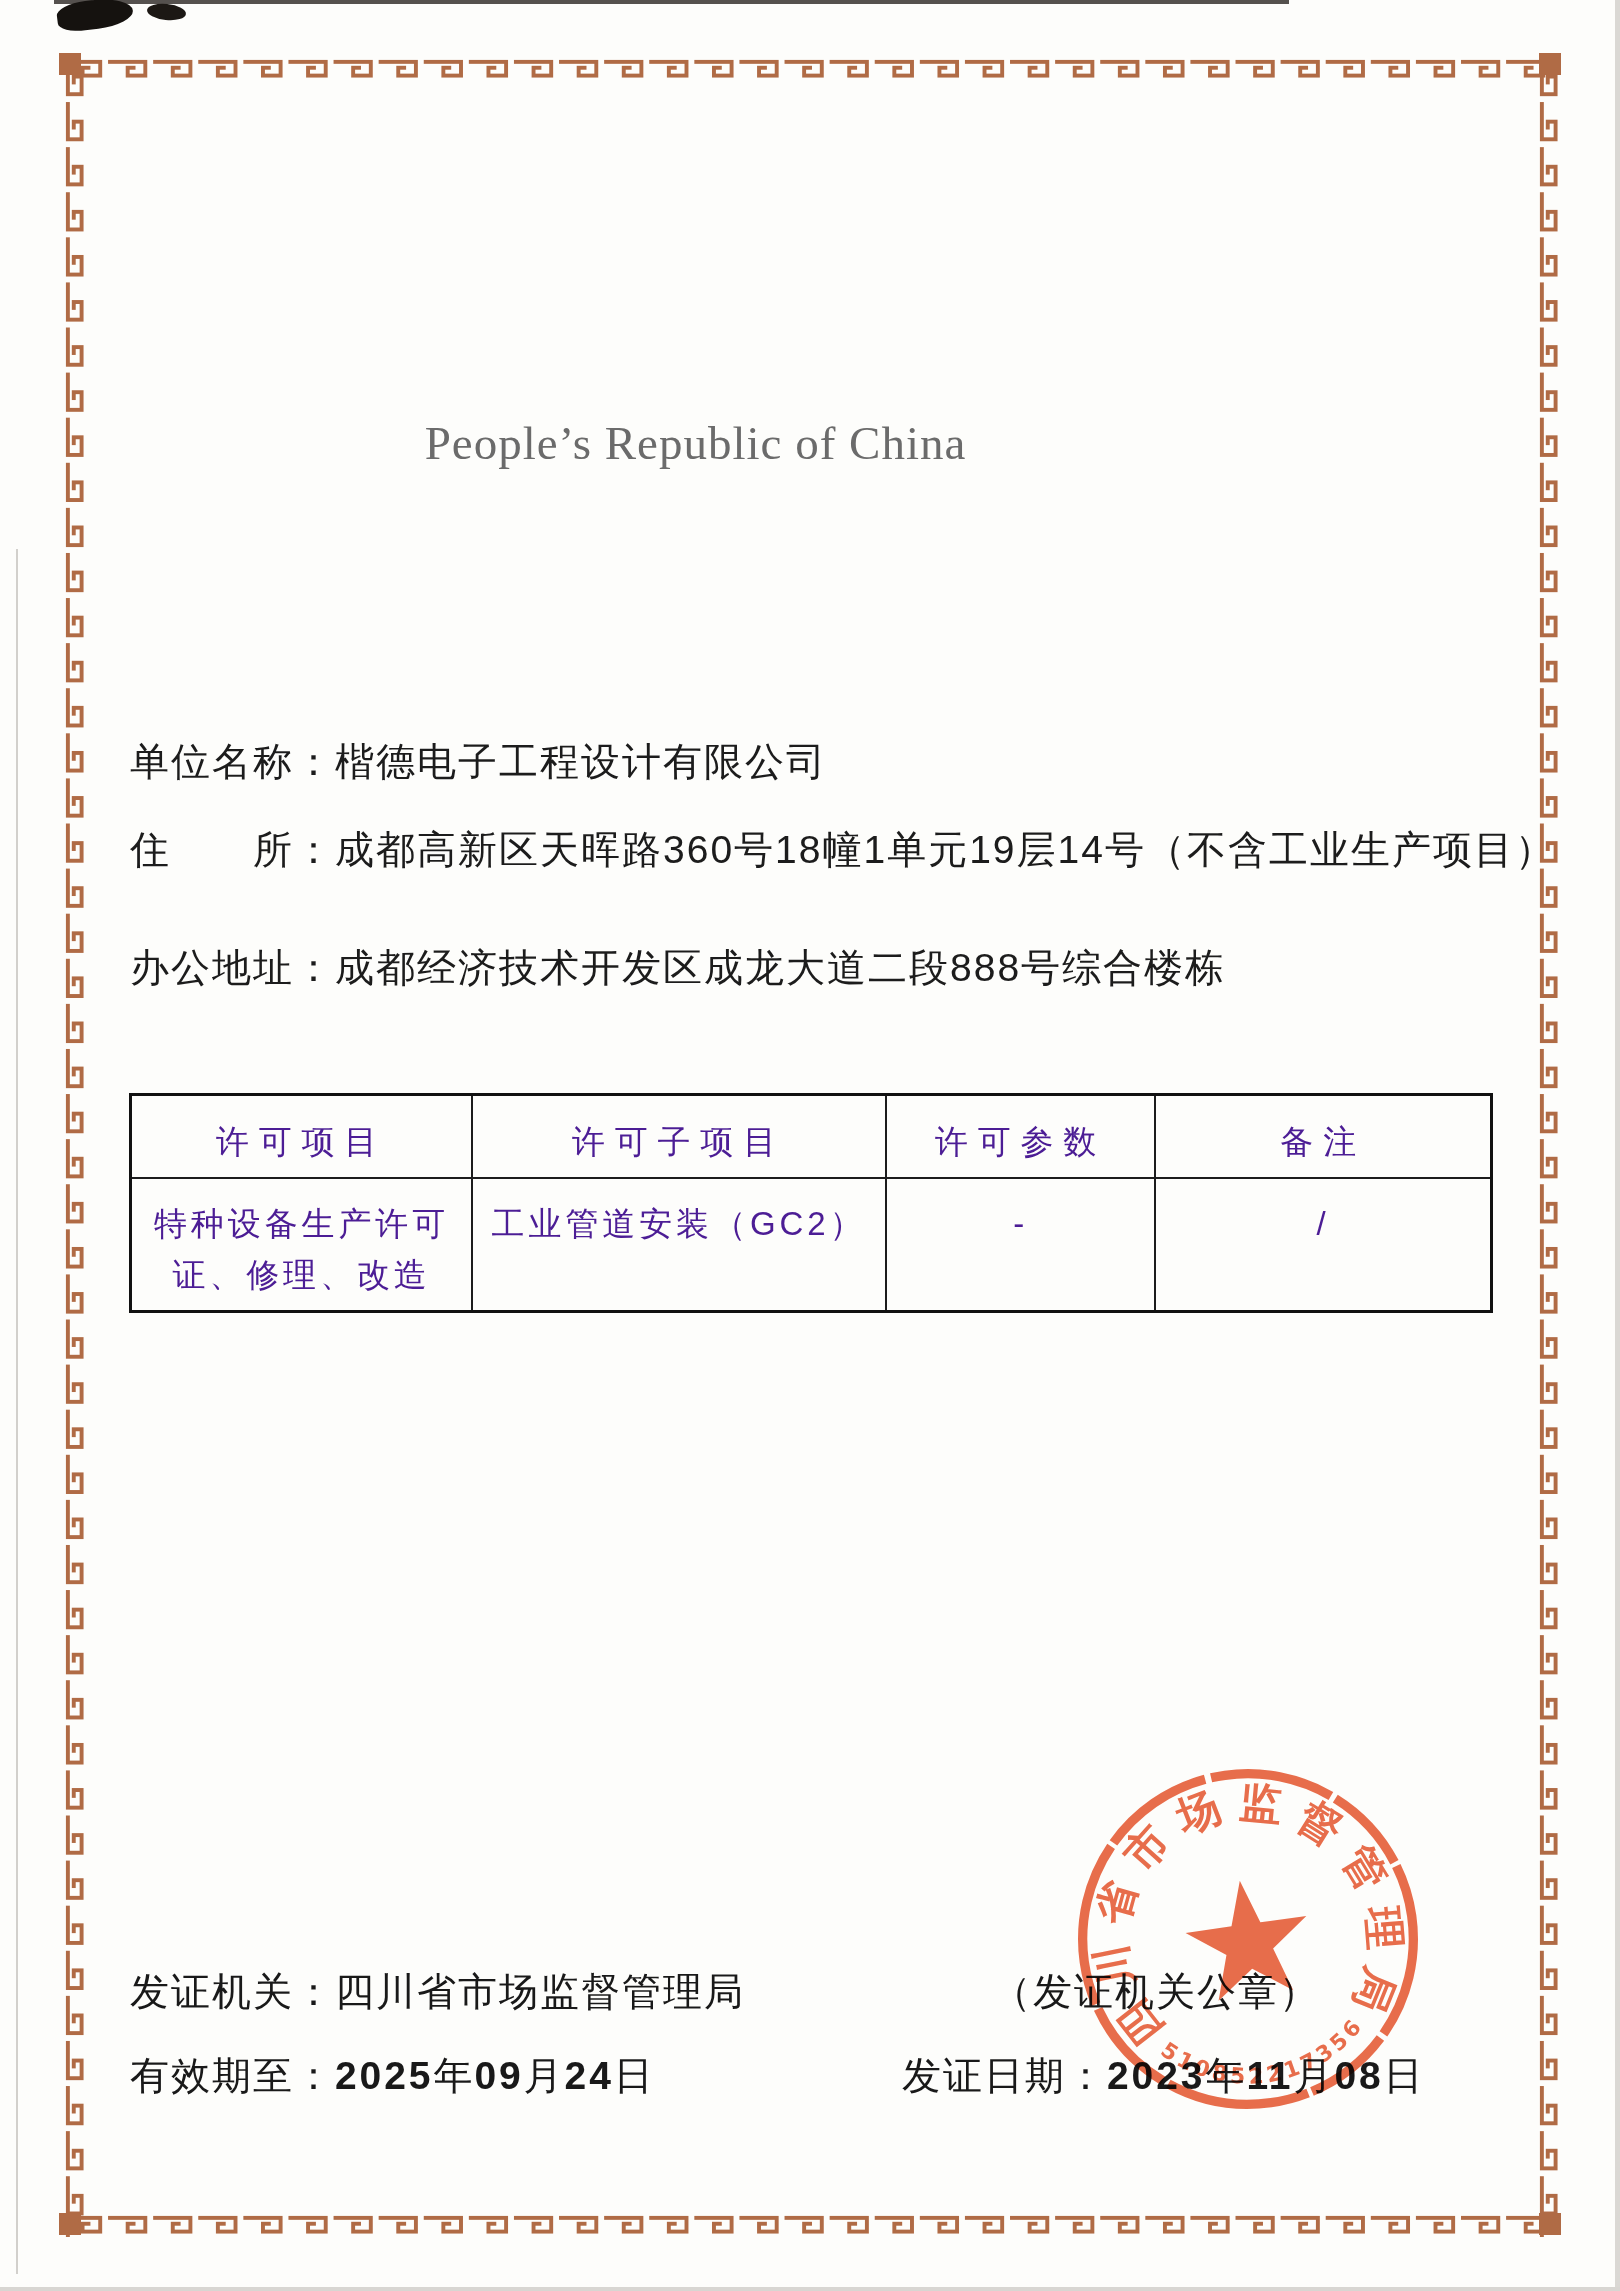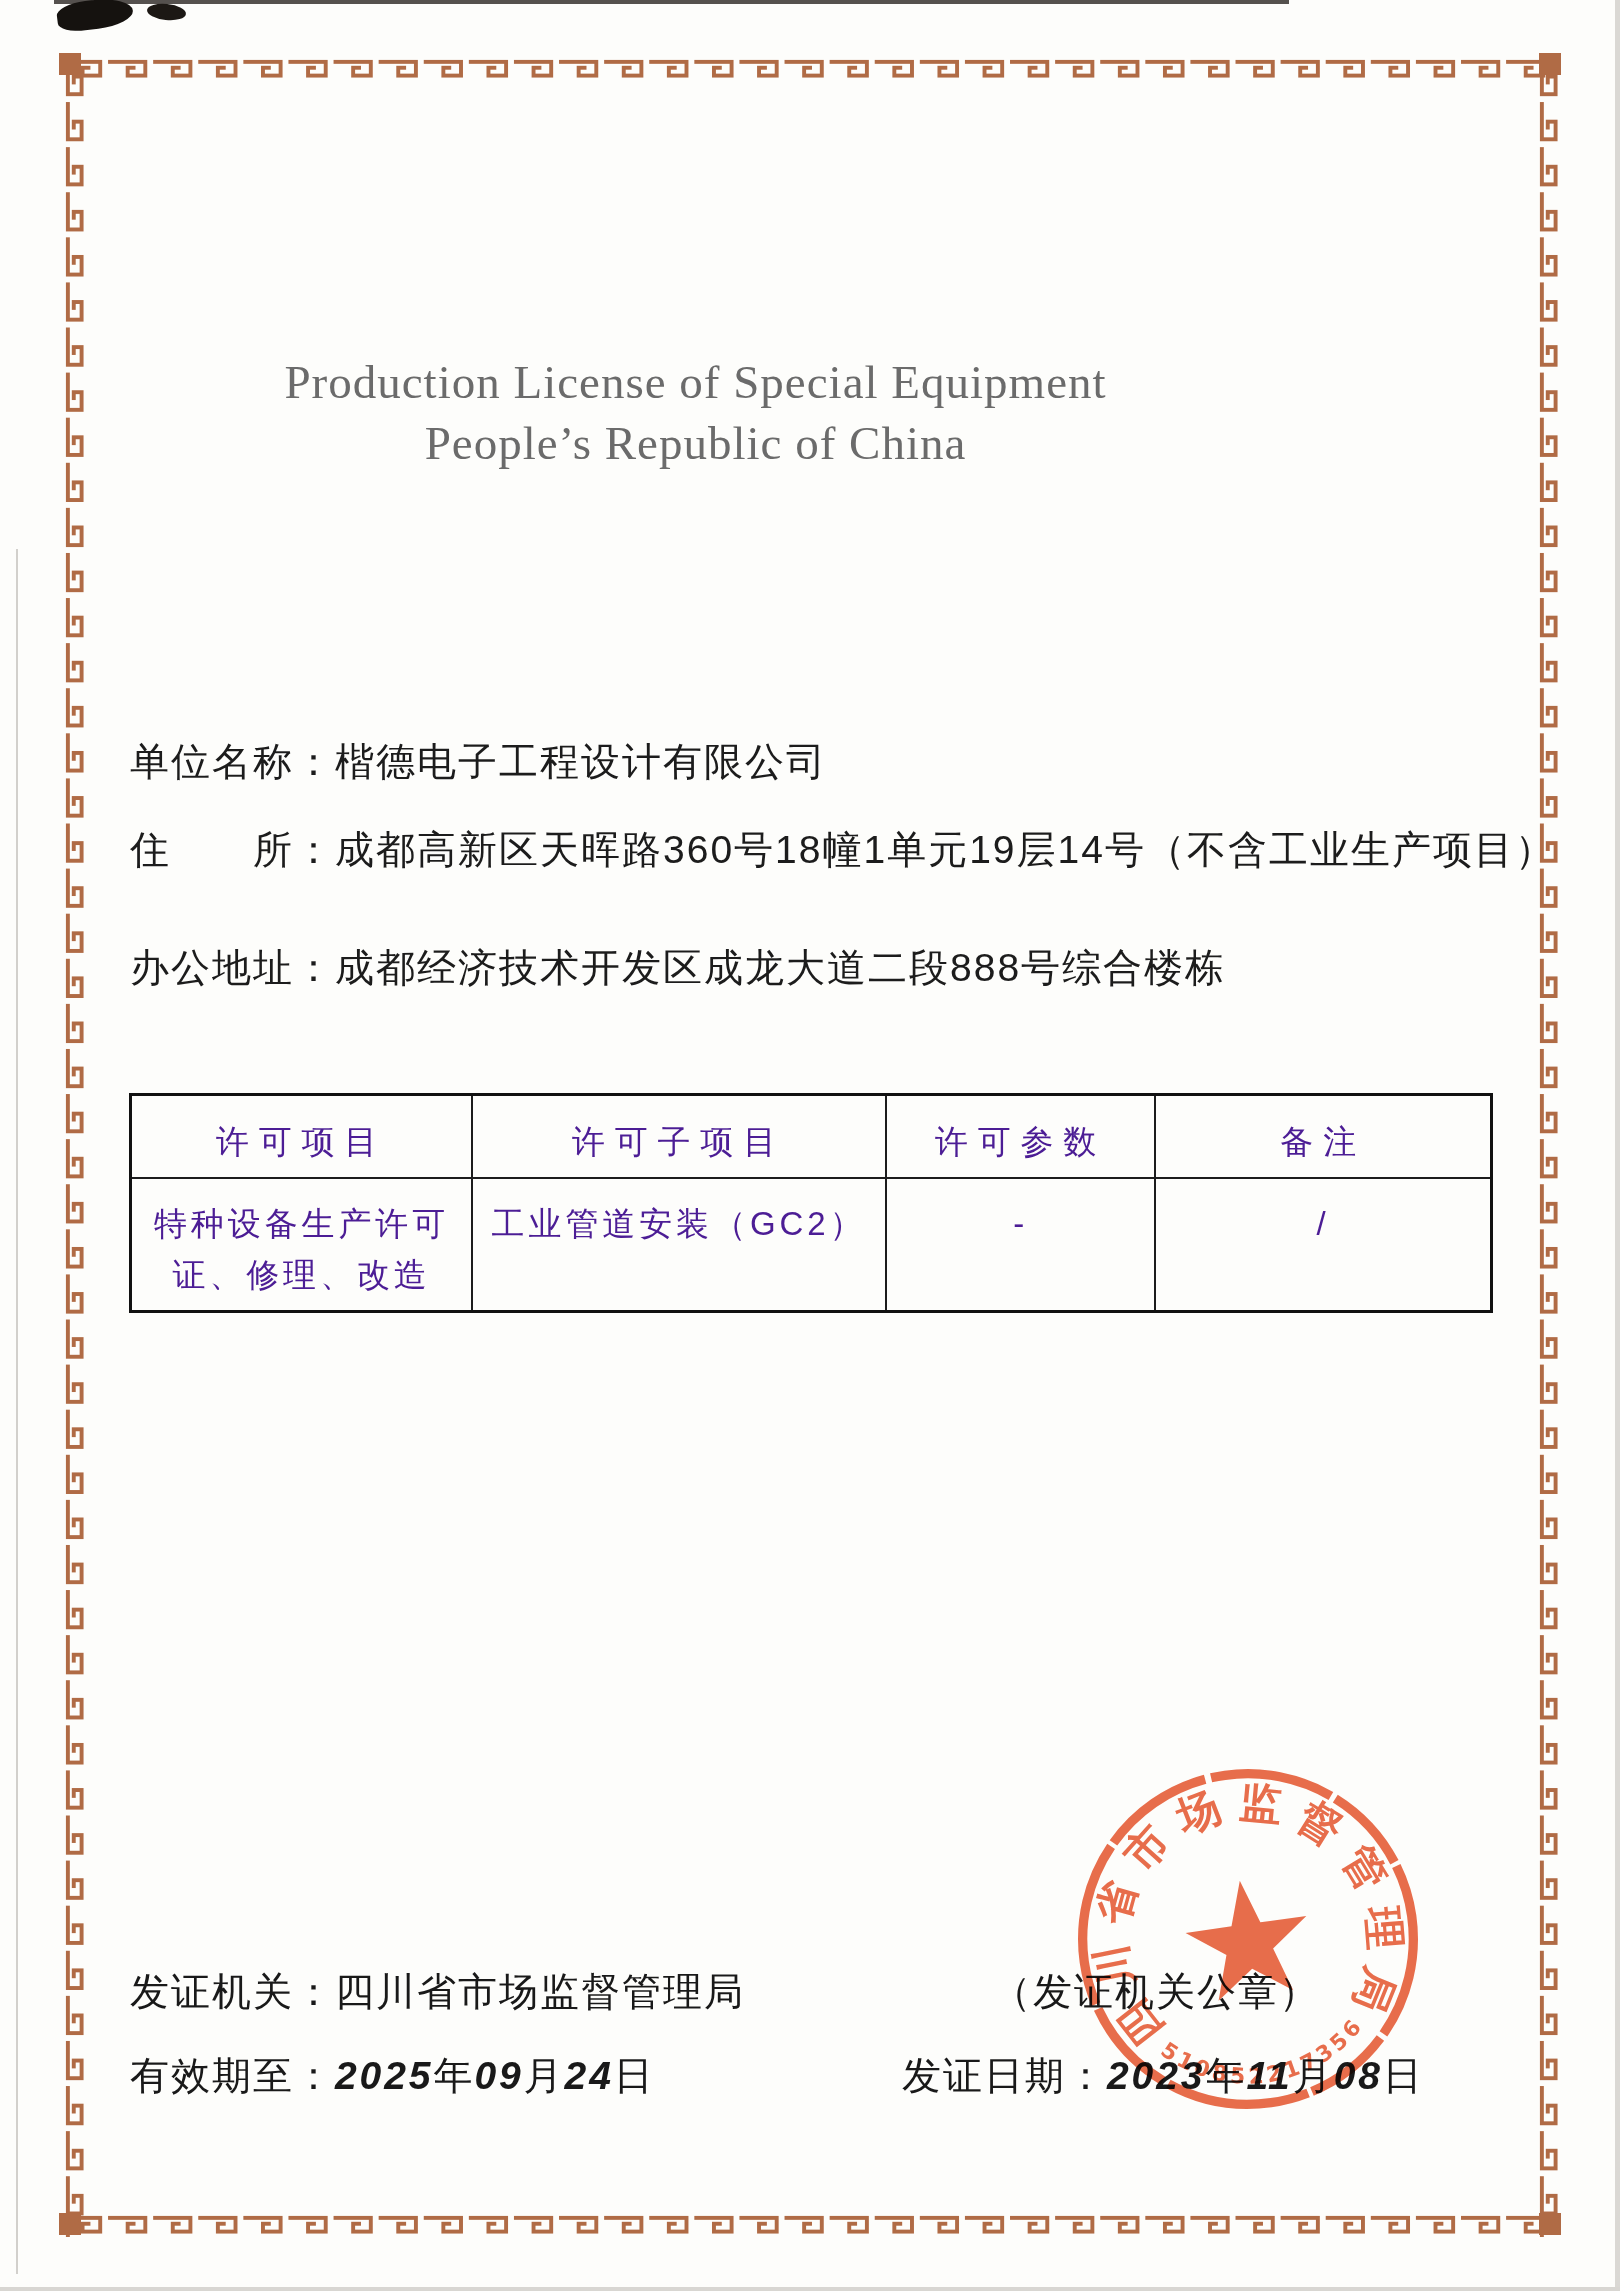--- a/index.html
+++ b/index.html
@@ -30,21 +30,21 @@
   
   .lic-table{position:absolute;left:129px;top:1093px;width:1364px;border-collapse:collapse;
     table-layout:fixed;background:transparent;}
   .lic-table th,.lic-table td{border:2px solid #1c1c1c;text-align:center;vertical-align:top;
     font-size:33px;color:#4c1d95;font-weight:normal;padding:19.6px 13.7px 9.8px 13.7px;letter-spacing:3.9px;line-height:1.55;}
   .lic-table{border:3.9px solid #111;}
   .lic-table thead th{height:49px;letter-spacing:9.8px;}
   .lic-table tbody td{height:94px;}
   
   .foot-line{font-size:39px;color:#191919;letter-spacing:2px;white-space:nowrap;}
-  .date-num{font-weight:bold;font-family:"Liberation Sans",sans-serif;letter-spacing:2.9px;font-style:italic;}
+  .date-num{font-weight:bold;font-family:"Liberation Sans",sans-serif;letter-spacing:2.9px;}
   
   .seal{position:absolute;left:1062px;top:1753px;width:372px;height:372px;
     mix-blend-mode:multiply;opacity:.92;}
 </style>
 </head>
 <body>
 
 <div class="page">
 
   <div class="art-topline"></div>
@@ -84,21 +84,20 @@
       <path d="M7,2 V40 H21 V22 H13 V30" fill="none" stroke="#b06b45" stroke-width="4"></path>
     </pattern>
       </defs>
     <rect width="26" height="2226" fill="url(#mv2)"></rect>
   </svg>
   <div class="b-corner" style="left:59px;top:53px;"></div>
   <div class="b-corner" style="left:1539px;top:53px;"></div>
   <div class="b-corner" style="left:59px;top:2213px;"></div>
   <div class="b-corner" style="left:1539px;top:2213px;"></div>
 
-  <div class="abs title-en" style="top:355px;">Production License of Special Equipment</div>
   <div class="abs title-en" style="top:416px;">People’s Republic of China</div>
 
 
   <div class="abs body-line" style="top:735px;"><span class="label">单位名称：</span><span>楷德电子工程设计有限公司</span></div>
 
   <div class="abs body-line" style="top:823px;"><span class="label">住　　所：</span><span>成都高新区天晖路360号18幢1单元19层14号（不含工业生产项目）</span></div>
 
   <div class="abs body-line" style="top:941px;"><span class="label">办公地址：</span><span>成都经济技术开发区成龙大道二段888号综合楼栋</span></div>
 
 

